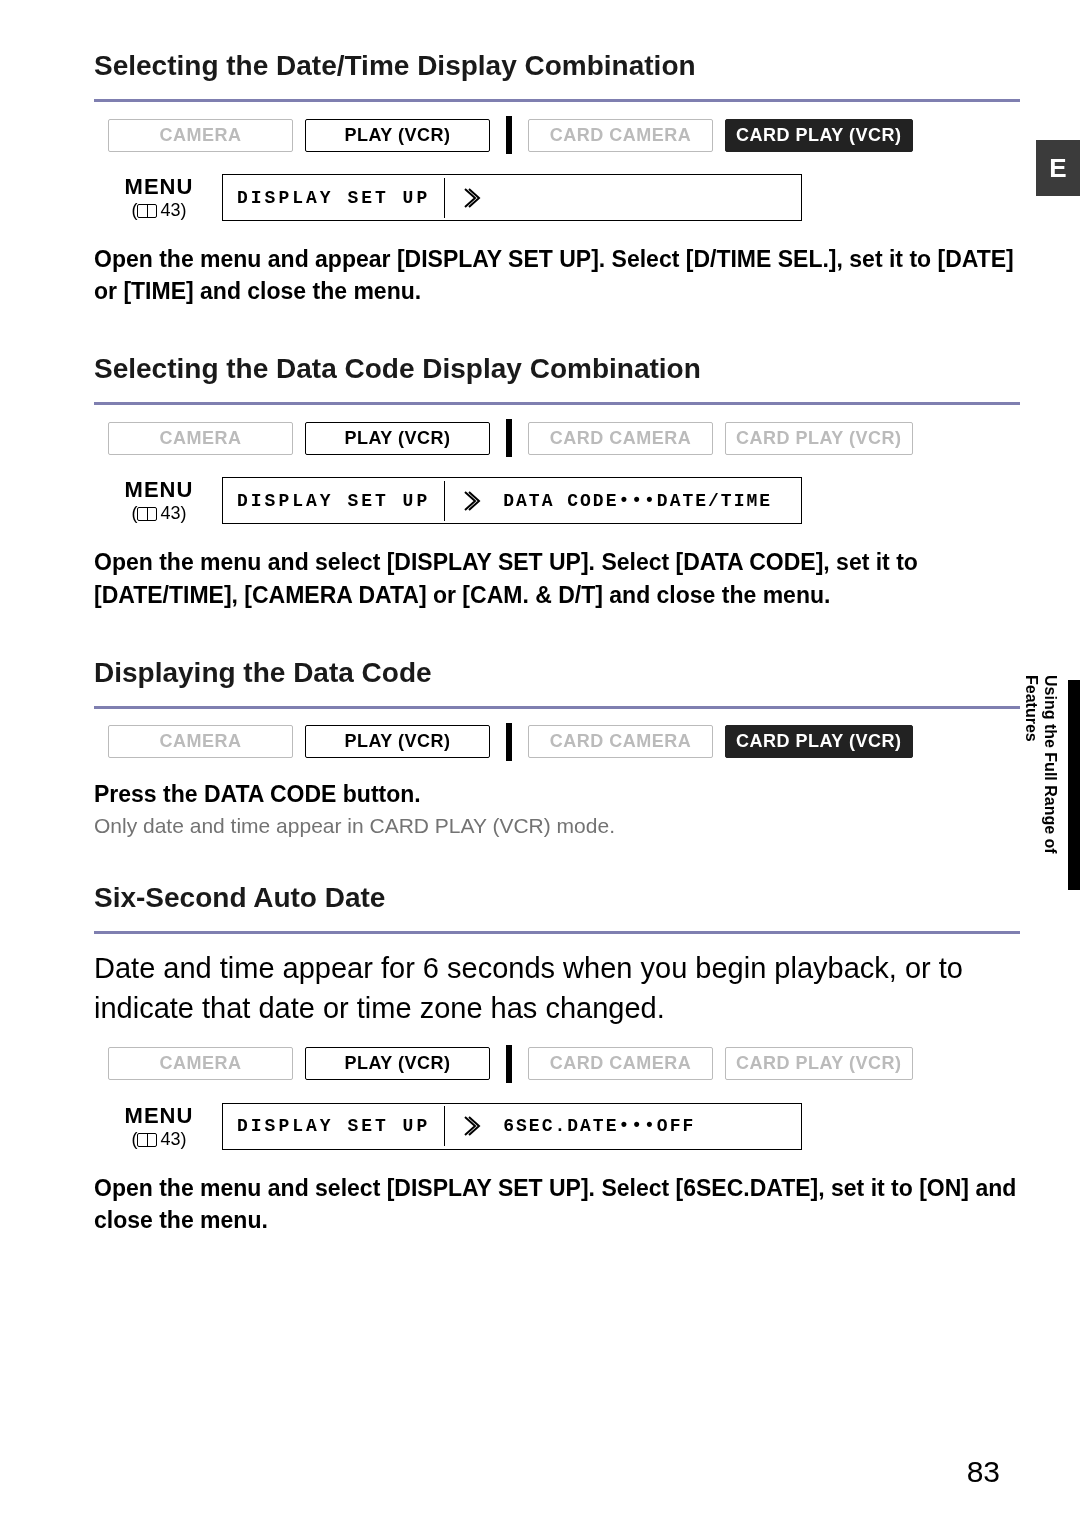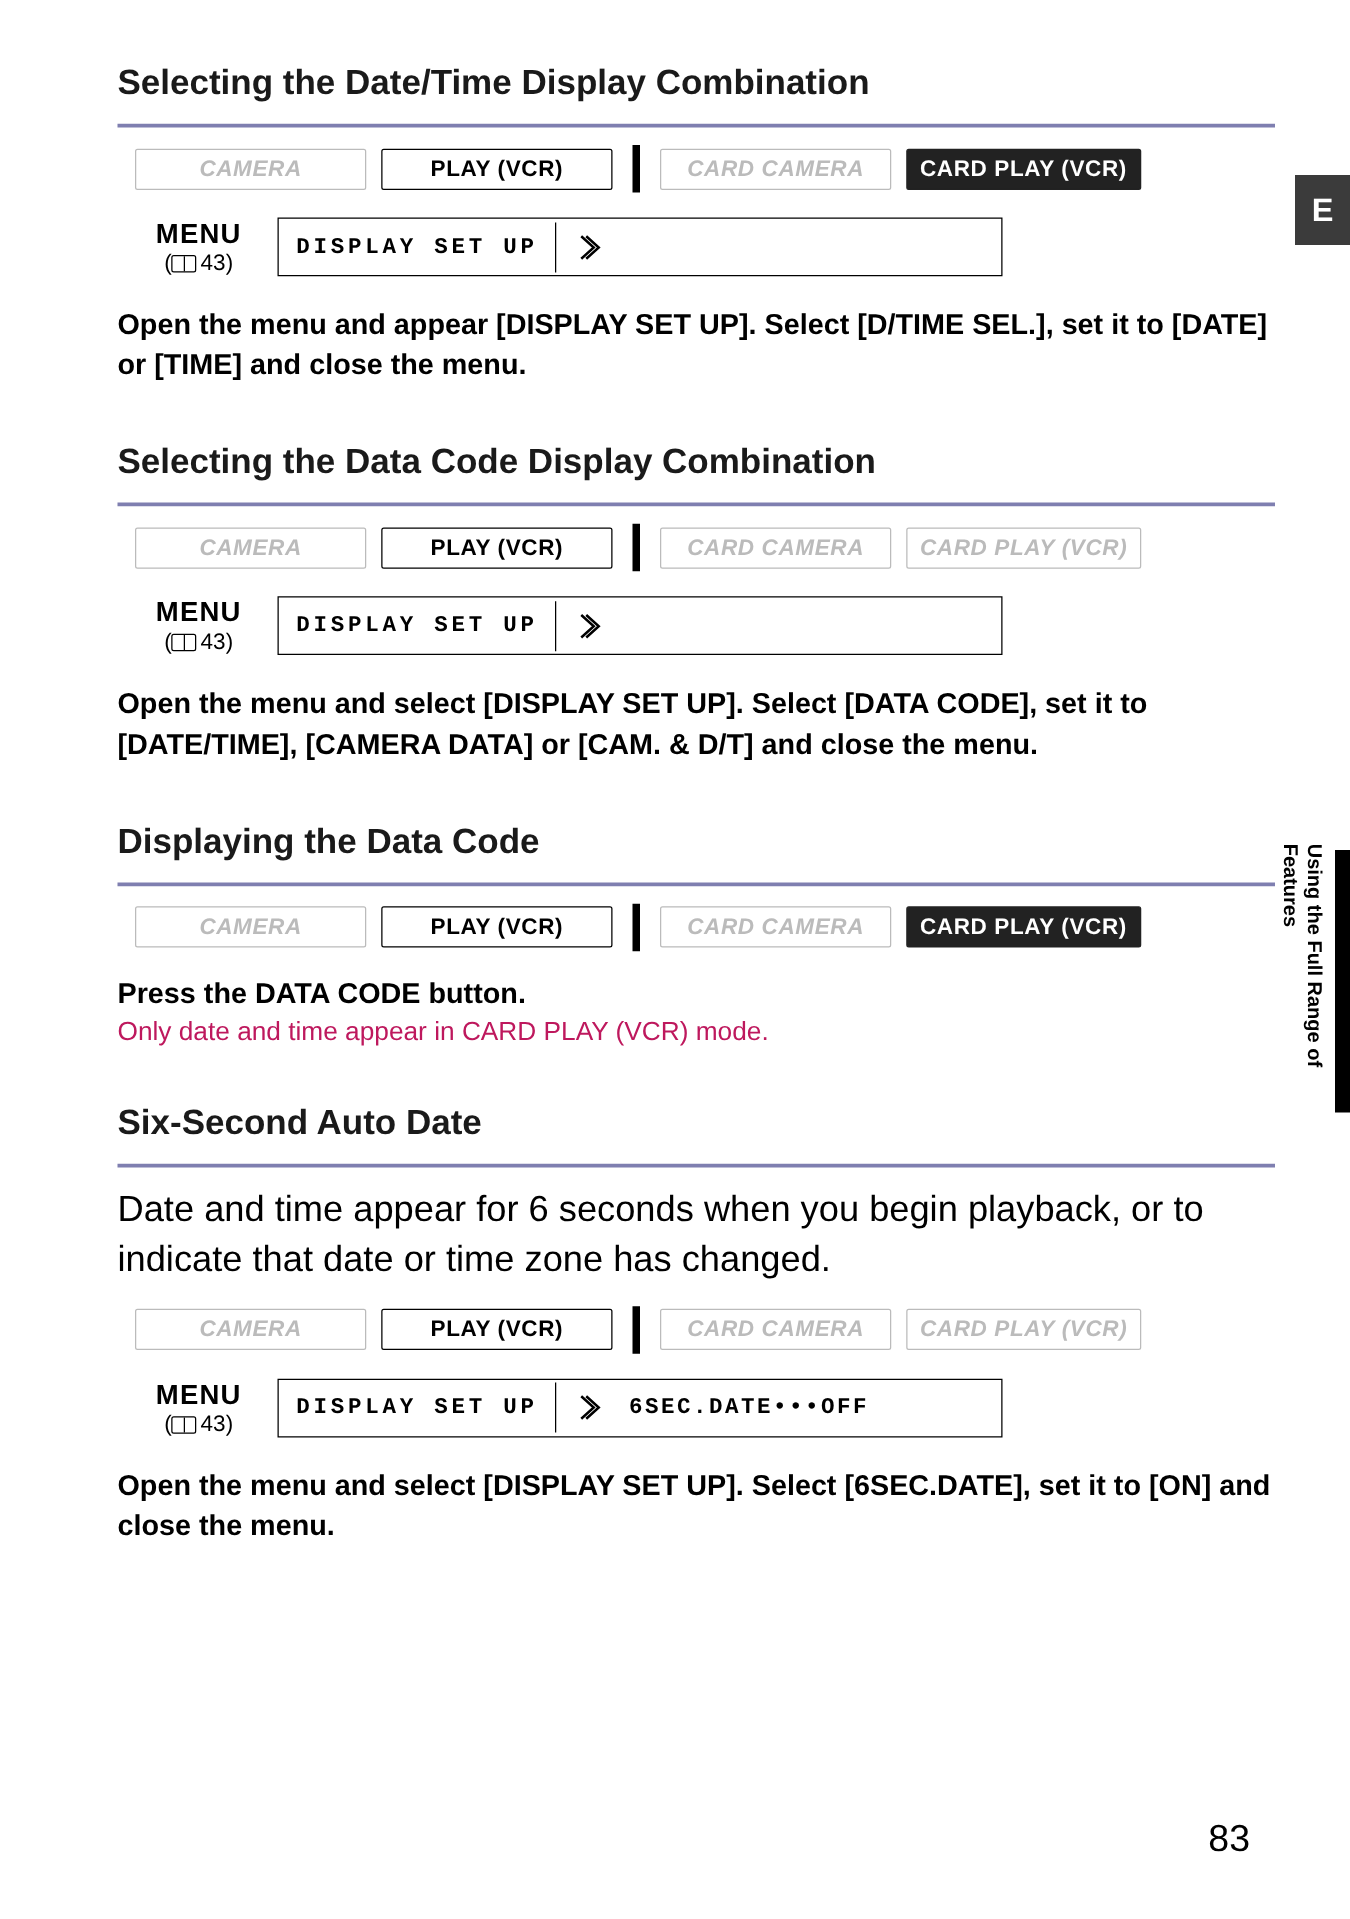--- a/index.html
+++ b/index.html
@@ -30,21 +30,21 @@
   .mode-box {
     border: 1px solid #000;
     padding: 5px 10px;
     font-size: 18px;
     font-weight: bold;
     letter-spacing: 0.5px;
     min-width: 185px;
     text-align: center;
     border-radius: 2px;
   }
-  .mode-box.inactive { color: #bbb; border-color: #bbb; font-style: italic; }
+  .mode-box.inactive { color: #bbb; border-color: #bbb; }
   .mode-box.dark {
     background: #222;
     color: #fff;
     border-color: #222;
   }
   .vbar {
     width: 6px;
     height: 38px;
     background: #000;
     margin: 0 4px;
@@ -110,21 +110,21 @@
     margin-bottom: 46px;
   }
   .body-text strong, .instr { font-weight: bold; }
   .sub-instr {
     font-size: 23px;
     font-weight: bold;
     margin-bottom: 6px;
   }
   .sub-note {
     font-size: 21px;
-    color: #be185d;
+    color: #737373;
     margin-bottom: 44px;
   }
   .lead-text {
     font-size: 29px;
     line-height: 1.4;
     margin-bottom: 16px;
   }
   
   .e-tab {
     position: absolute;
@@ -212,20 +212,21 @@
     <div class="m">MENU</div>
     <div class="ref">(<span class="book-icon"></span><span>43</span>)</div>
   </div>
   <div class="menu-box">
     <div class="menu-seg-a">DISPLAY SET UP</div>
     <div class="menu-arrow">
       <svg width="18" height="22" viewBox="0 0 18 22">
           <path d="M2 2 L12 11 L2 20 M6 2 L16 11 L6 20" fill="none" stroke="#000" stroke-width="2"></path>
         </svg>
     </div>
+    <div class="menu-seg-b">DATA CODE•••DATE/TIME</div>
   </div>
 </div>
 <p class="body-text instr">Open the menu and select [DISPLAY SET UP]. Select [DATA CODE], set it to [DATE/TIME], [CAMERA DATA] or [CAM. &amp; D/T] and close the menu.</p>
 
 <h2 class="section-title">Displaying the Data Code</h2>
 <div class="mode-row">
   <div class="mode-box inactive">CAMERA</div>
   <div class="mode-box">PLAY (VCR)</div>
   <div class="vbar"></div>
   <div class="mode-box inactive">CARD CAMERA</div>

